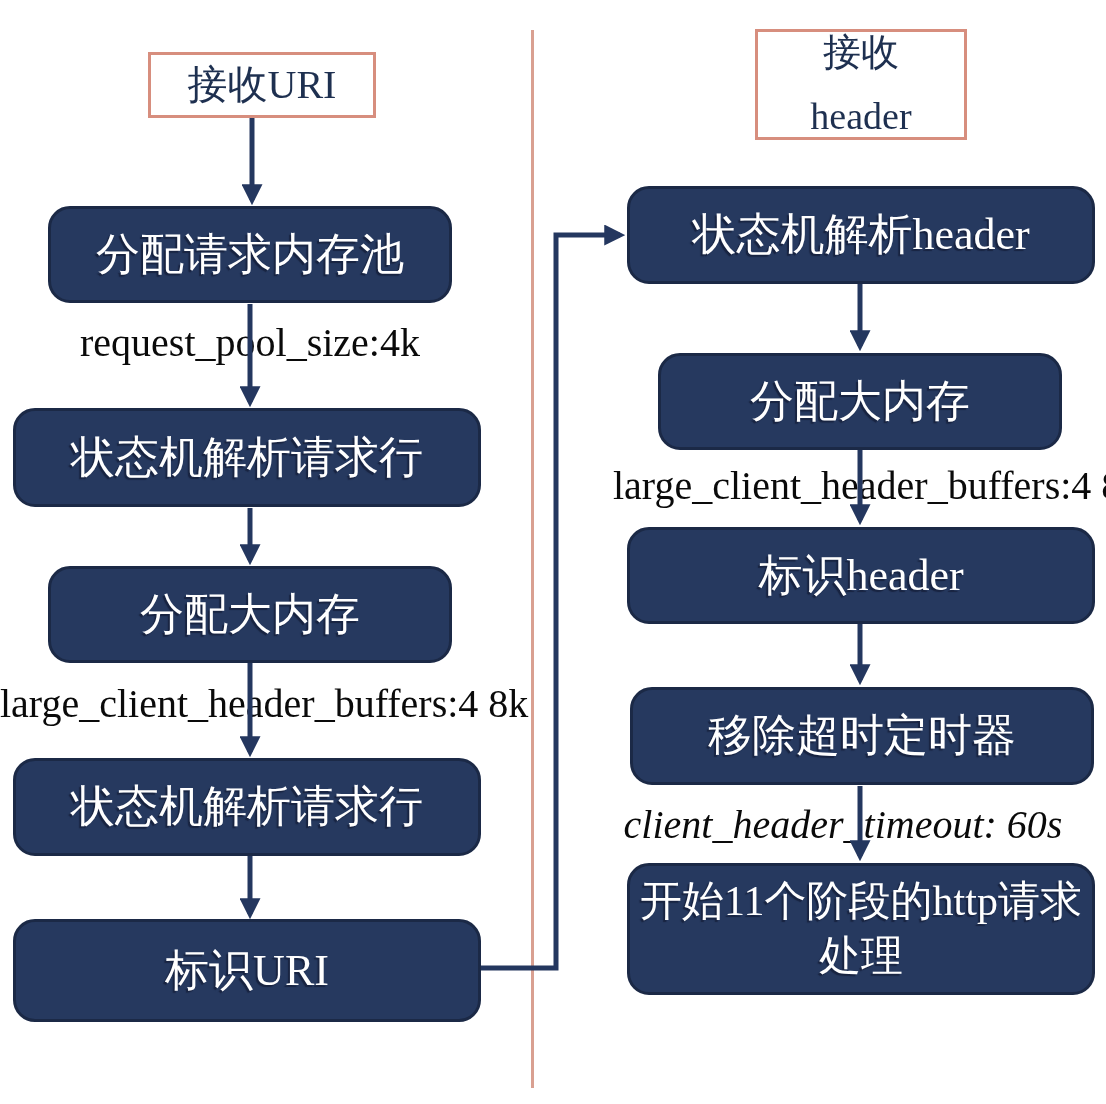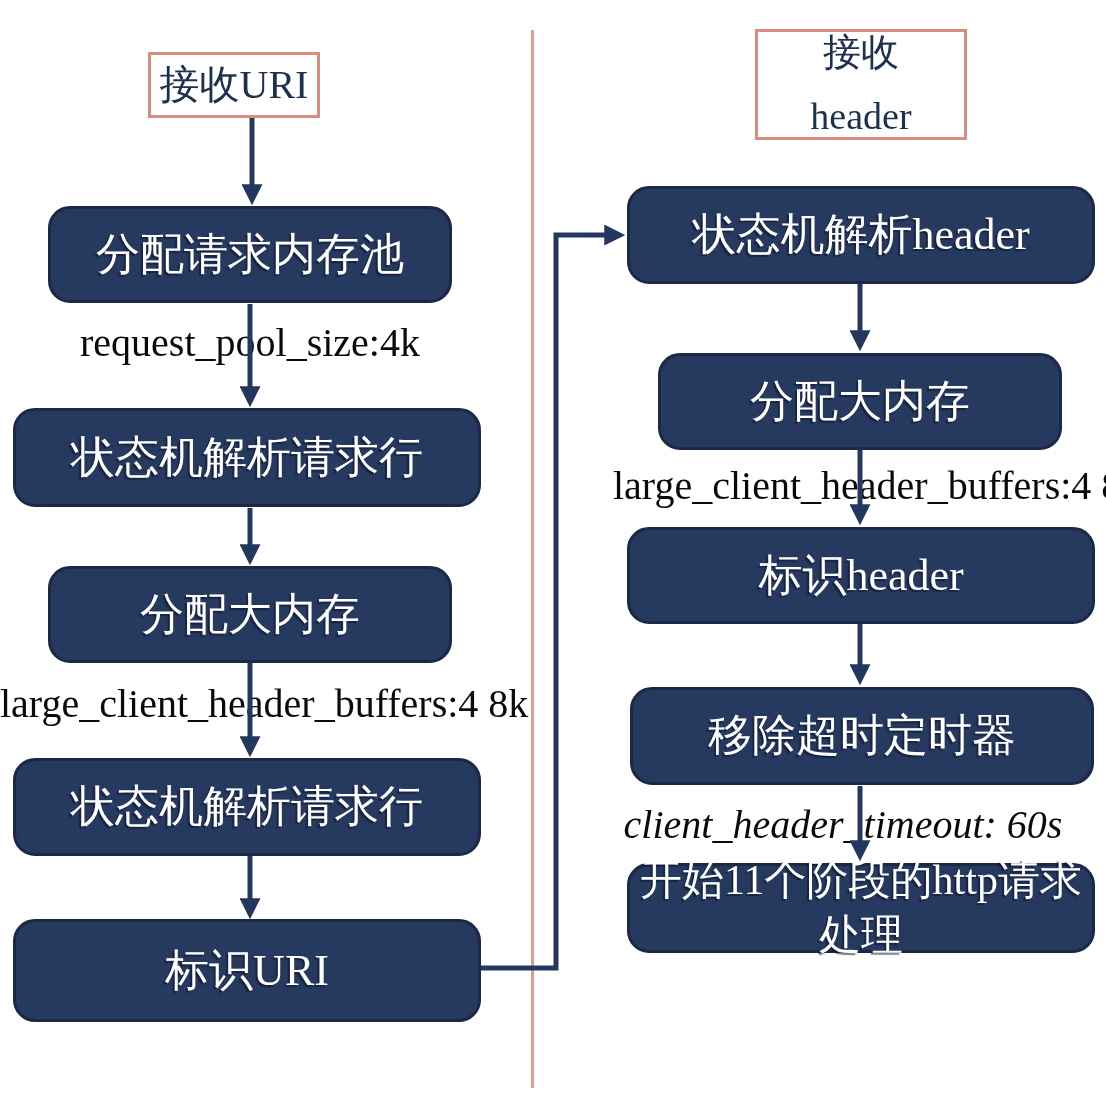--- a/index.html
+++ b/index.html
@@ -108,21 +108,21 @@
       <path d="M250,663 L250,752" marker-end="url(#arrow)"></path>
       <path d="M250,856 L250,914" marker-end="url(#arrow)"></path>
       <path d="M481,968 L556,968 L556,235 L620,235" marker-end="url(#arrow)"></path>
       <path d="M860,284 L860,346" marker-end="url(#arrow)"></path>
       <path d="M860,450 L860,520" marker-end="url(#arrow)"></path>
       <path d="M860,624 L860,680" marker-end="url(#arrow)"></path>
       <path d="M860,786 L860,856" marker-end="url(#arrow)"></path>
     </g>
   </svg>
 
-  <div class="terminator" style="left:148px; top:52px; width:172px; height:66px;">
+  <div class="terminator" style="left:148px; top:52px; width:228px; height:66px;">
     <span>接收URI</span>
   </div>
 
   <div class="node" style="left:48px; top:206px; width:404px; height:97px;">分配请求内存池</div>
 
   <div class="node" style="left:13px; top:408px; width:468px; height:99px;">状态机解析请求行</div>
 
   <div class="node" style="left:48px; top:566px; width:404px; height:97px;">分配大内存</div>
 
   <div class="node" style="left:13px; top:758px; width:468px; height:98px;">状态机解析请求行</div>
@@ -135,18 +135,18 @@
   </div>
 
   <div class="node" style="left:627px; top:186px; width:468px; height:98px;">状态机解析header</div>
 
   <div class="node" style="left:658px; top:353px; width:404px; height:97px;">分配大内存</div>
 
   <div class="node" style="left:630px; top:687px; width:464px; height:98px;">移除超时定时器</div>
 
   <div class="node" style="left:627px; top:527px; width:468px; height:97px;">标识header</div>
 
-  <div class="node final" style="left:627px; top:863px; width:468px; height:90px; flex-direction:column;">
+  <div class="node final" style="left:627px; top:863px; width:468px; height:132px; flex-direction:column;">
     <span>开始11个阶段的http请求</span>
     <span>处理</span>
   </div>
 
 </div>
 
 </body></html>

